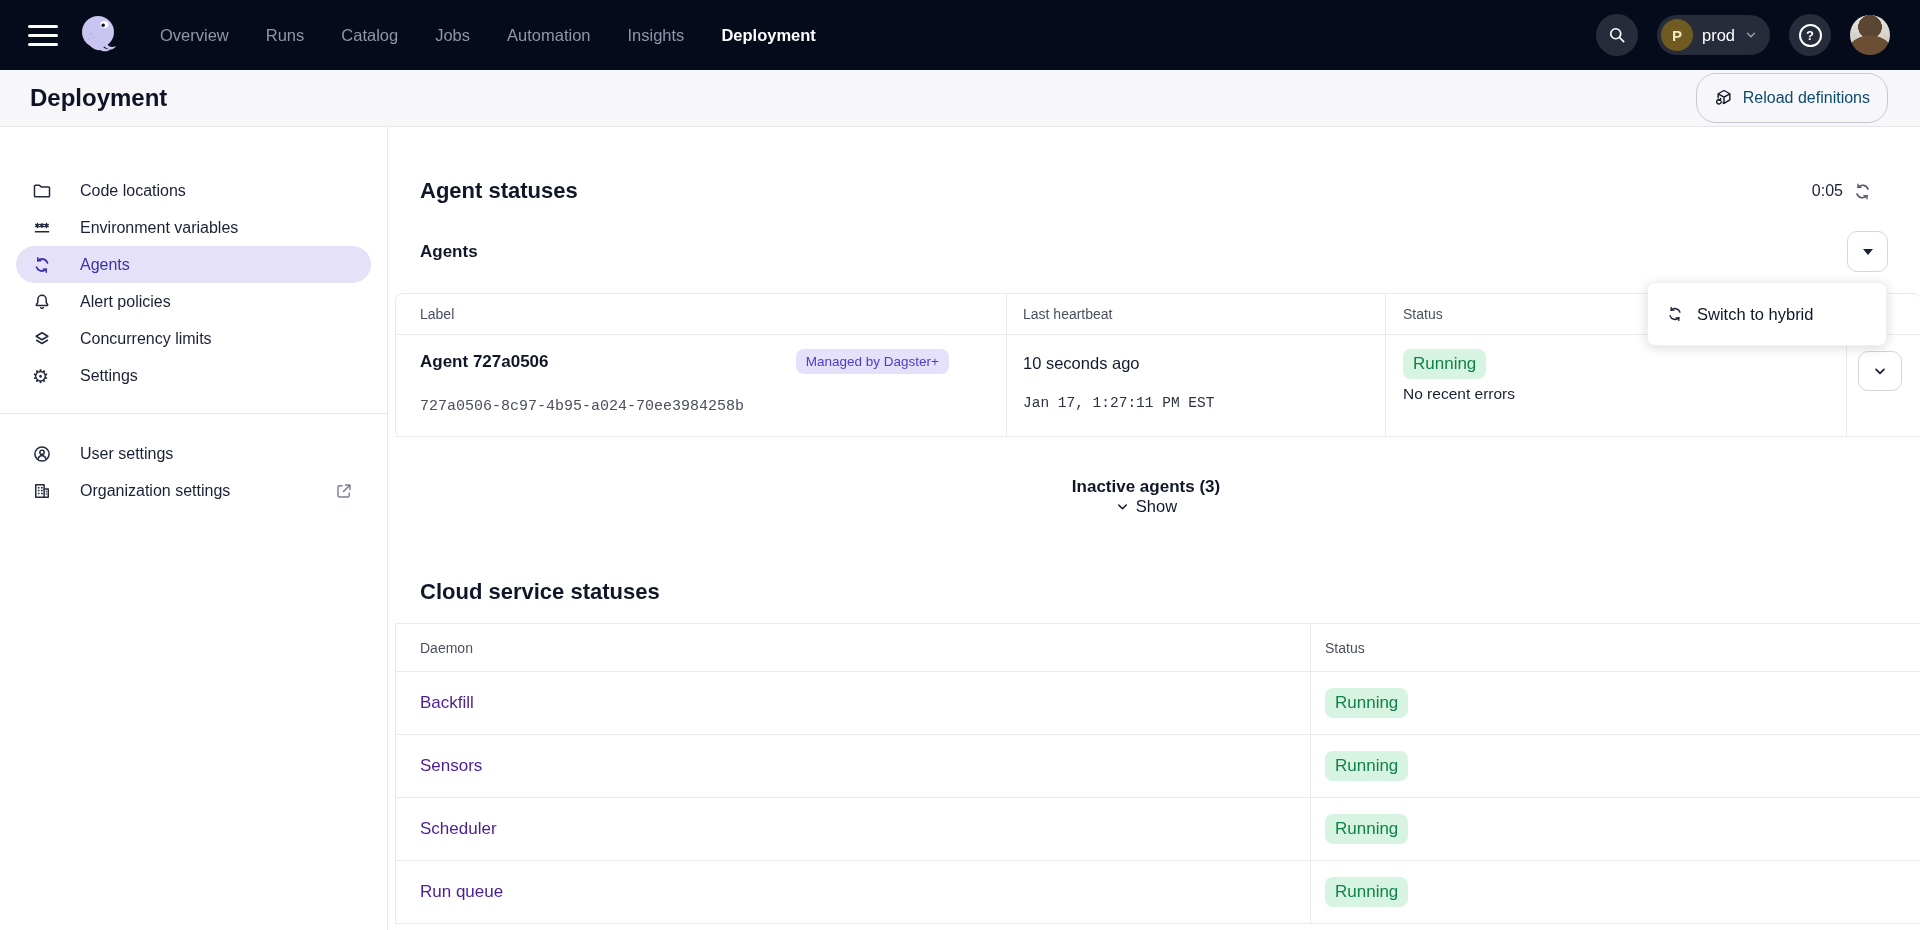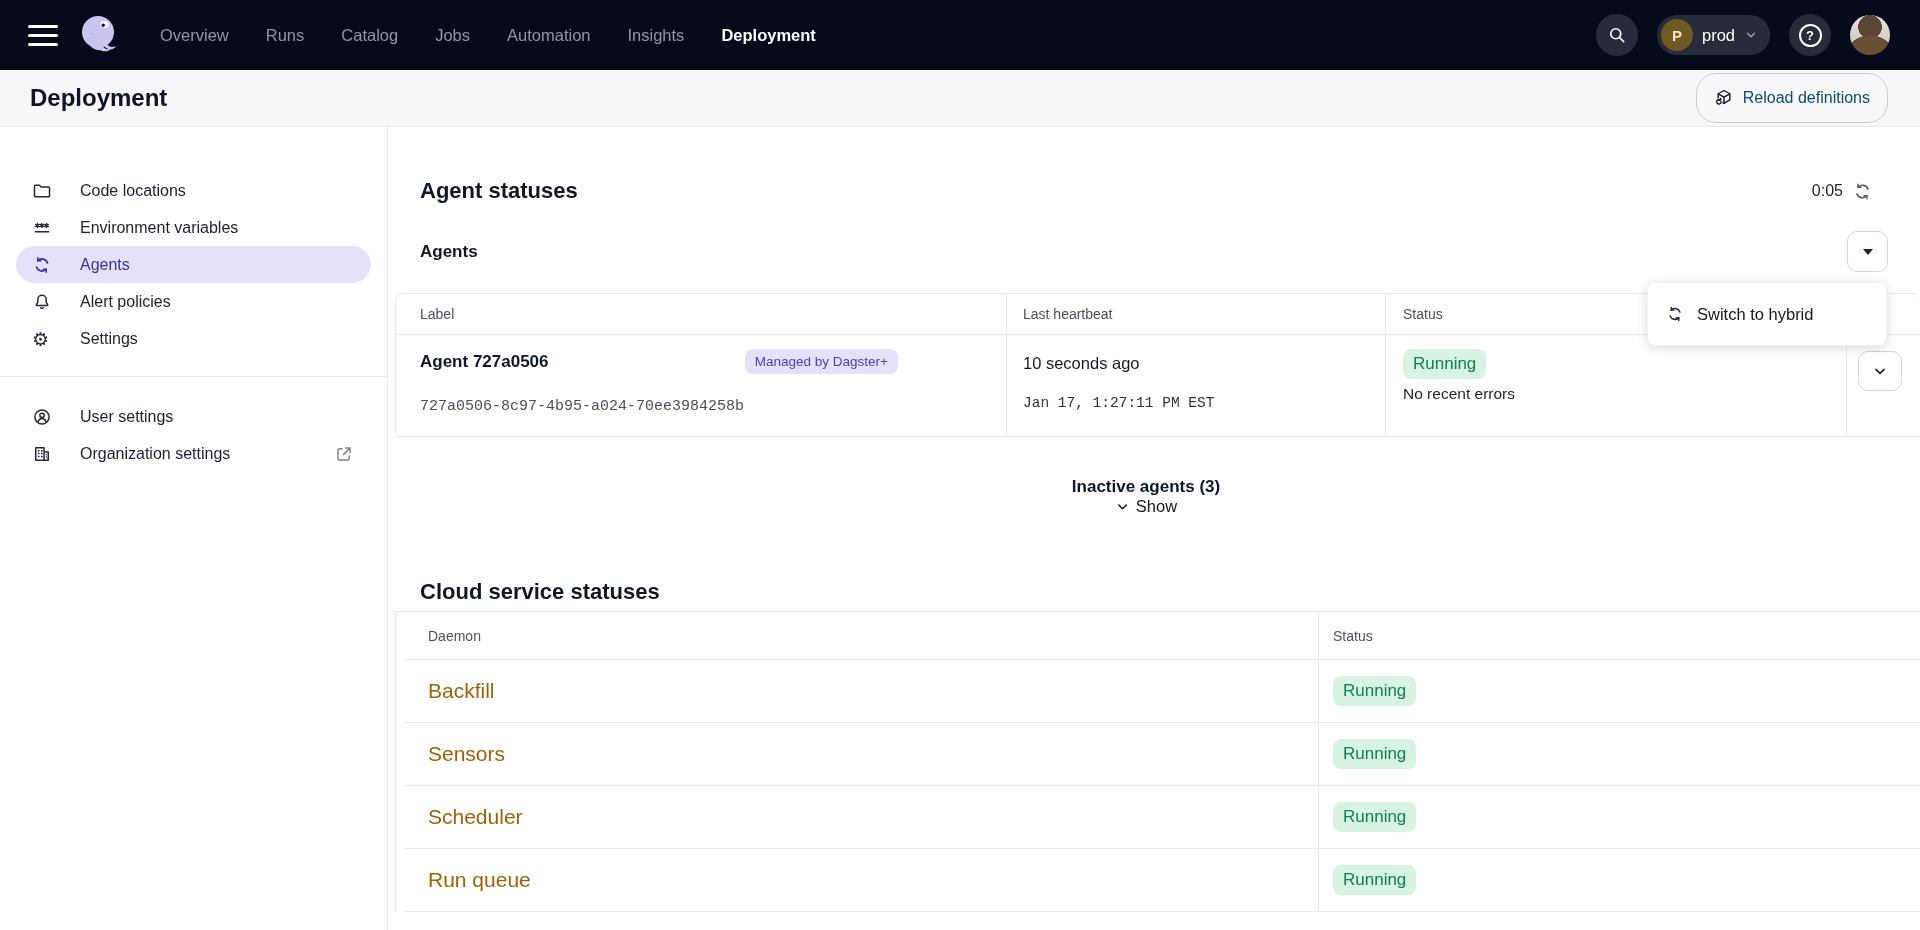--- a/index.html
+++ b/index.html
@@ -64,47 +64,47 @@
 
   .agents-head{margin:26px 32px 0 32px;display:flex;justify-content:space-between;align-items:center;height:41px;}
   .agents-head h3{font-size:17px;font-weight:700;color:#101729;}
   .dd-btn{width:41px;height:41px;border-radius:10px;border:1px solid #D3D6DD;background:#fff;cursor:pointer;
     display:flex;align-items:center;justify-content:center;}
   .caret{width:0;height:0;border-left:5px solid transparent;border-right:5px solid transparent;border-top:6px solid #1B2135;}
 
   
   .tbl{margin-left:7px;border-top:1px solid var(--tborder);border-left:1px solid var(--tborder);display:grid;}
   .agents-tbl{margin-top:21px;grid-template-columns:610px 379px 461px 1fr;border-radius:7px;}
-  .cloud-tbl{margin-top:8px;grid-template-columns:914px 1fr;padding-left:8px;}
+  .cloud-tbl{margin-top:20px;grid-template-columns:914px 1fr;}
   .th{height:41px;display:flex;align-items:center;font-size:14px;color:var(--muted);
     border-bottom:1px solid var(--tborder);}
   .cloud-tbl .th{height:48px;}
   .td{border-bottom:1px solid var(--tborder);}
   .bl{border-left:1px solid var(--tborder);}
   .p1{padding-left:24px;} .p2{padding-left:16px;} .p3{padding-left:17px;} .p4{padding-left:14px;}
   .agent-cell{min-height:102px;padding-top:14px;}
   .line1{display:flex;align-items:center;}
   .agent-name{font-size:17px;font-weight:700;color:#0F1627;}
-  .tag{margin-left:auto;margin-right:108px;background:var(--badge-indigo-bg);color:var(--badge-indigo);
+  .tag{margin-left:auto;margin-right:57px;background:var(--badge-indigo-bg);color:var(--badge-indigo);
     font-size:13.5px;border-radius:8px;padding:5px 10px;white-space:nowrap;}
   .agent-id{margin-top:24px;font-size:15px;color:#4A4F5C;}
   .hb-rel{font-size:16.5px;color:#131A2C;padding-top:5px;}
   .hb-time{margin-top:22px;font-size:14.5px;color:#2E3342;}
   .badge{display:inline-block;background:var(--green-bg);color:var(--green);font-size:17px;
     border-radius:8px;padding:5px 10px;text-align:center;}
   .no-errors{margin-top:6px;font-size:15.5px;color:#1B2135;}
   .row-dd{width:44px;height:40px;margin:16px 0 0 11px;border-radius:10px;border:1px solid #D2D5DC;background:#fff;
     display:flex;align-items:center;justify-content:center;cursor:pointer;color:#1B2135;}
 
   .inactive-row{margin:40px 48px 0 32px;display:flex;justify-content:space-between;align-items:center;height:22px;flex-direction:column;}
   .inactive-row h3{font-size:17px;font-weight:700;color:#101729;}
   .show-toggle{display:flex;align-items:center;gap:6px;font-size:16.5px;color:#10182A;cursor:pointer;}
 
   .cloud-title{margin:80px 0 0 32px;height:24px;}
-  .svc-name{height:63px;display:flex;align-items:center;font-size:21px;color:#a16207;text-align:right;}
+  .svc-name{height:63px;display:flex;align-items:center;font-size:17px;color:#4c1d95;text-align:right;}
   .svc-status{height:63px;display:flex;align-items:center;}
 
   
   .popup{position:absolute;left:1259px;top:155px;width:240px;height:64px;background:#fff;border-radius:8px;
     border:1px solid #F0F1F4;box-shadow:0 2px 12px rgba(16,22,41,.16);z-index:5;display:flex;align-items:stretch;padding:8px;}
   .popup-item{flex:1;display:flex;align-items:center;gap:13px;padding:0 10px;border-radius:6px;
     font-size:16.5px;color:#10182A;cursor:pointer;}
   .popup-item .ic{color:#1B2135;}
 </style>
 </head>
@@ -198,20 +198,27 @@
       <span>Agents</span>
     </div>
     <div class="side-item">
       <svg class="ic" viewBox="0 0 24 24" fill="none" stroke="currentColor" stroke-width="1.8" stroke-linejoin="round">
           <path d="M12 4a5 5 0 0 0-5 5v3.4L5.3 15v1.2h13.4V15L17 12.4V9a5 5 0 0 0-5-5z"></path>
           <path d="M10.4 18.8a1.9 1.9 0 0 0 3.2 0" stroke-linecap="round"></path>
         </svg>
       <span>Alert policies</span>
     </div>
     <div class="side-item">
+      <svg class="ic" viewBox="0 0 24 24" fill="none" stroke="currentColor" stroke-width="1.8" stroke-linejoin="round">
+          <path d="M12 4.5l7 4.2-7 4.2-7-4.2z"></path>
+          <path d="M5 13.2l7 4.2 7-4.2"></path>
+        </svg>
+      <span>Concurrency limits</span>
+    </div>
+    <div class="side-item">
       <span class="ic gear-glyph">⚙</span>
       <span>Settings</span>
     </div>
     <div class="side-divider"></div>
     <div class="side-item">
       <svg class="ic" viewBox="0 0 24 24" fill="none" stroke="currentColor" stroke-width="1.8">
           <circle cx="12" cy="12" r="8.5"></circle>
           <circle cx="12" cy="10" r="2.6"></circle>
           <path d="M7.3 17.6c.9-2.6 2.5-3.7 4.7-3.7s3.8 1.1 4.7 3.7" stroke-linecap="round"></path>
         </svg>

